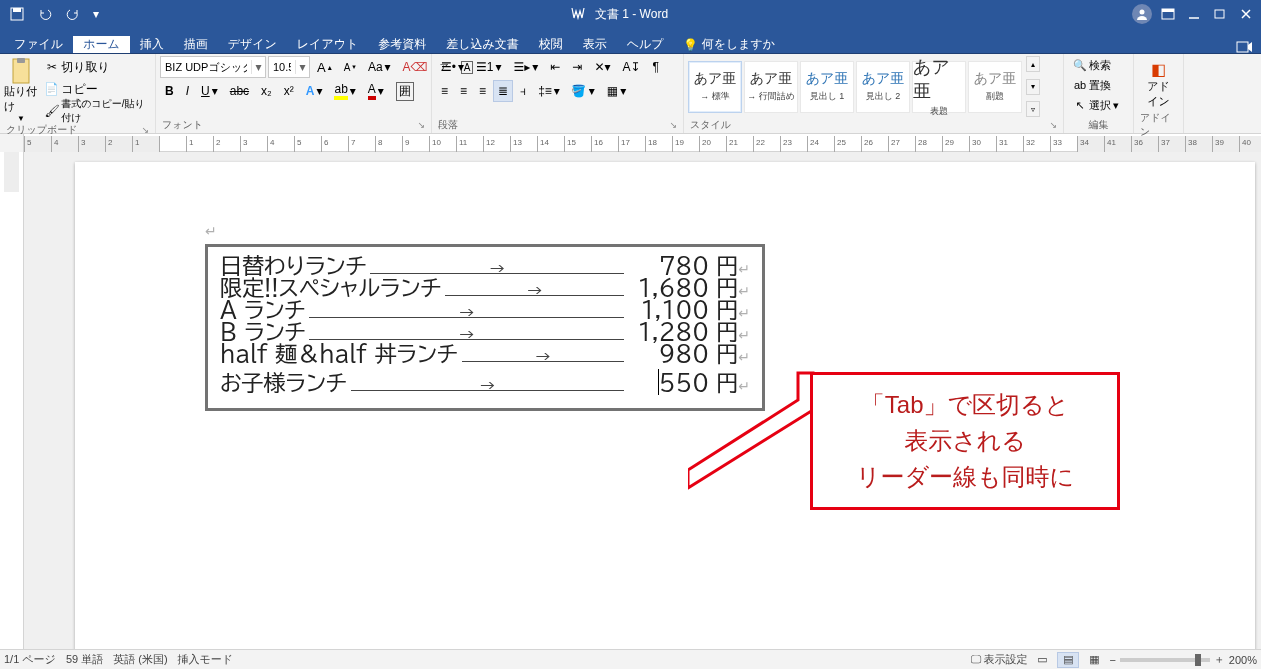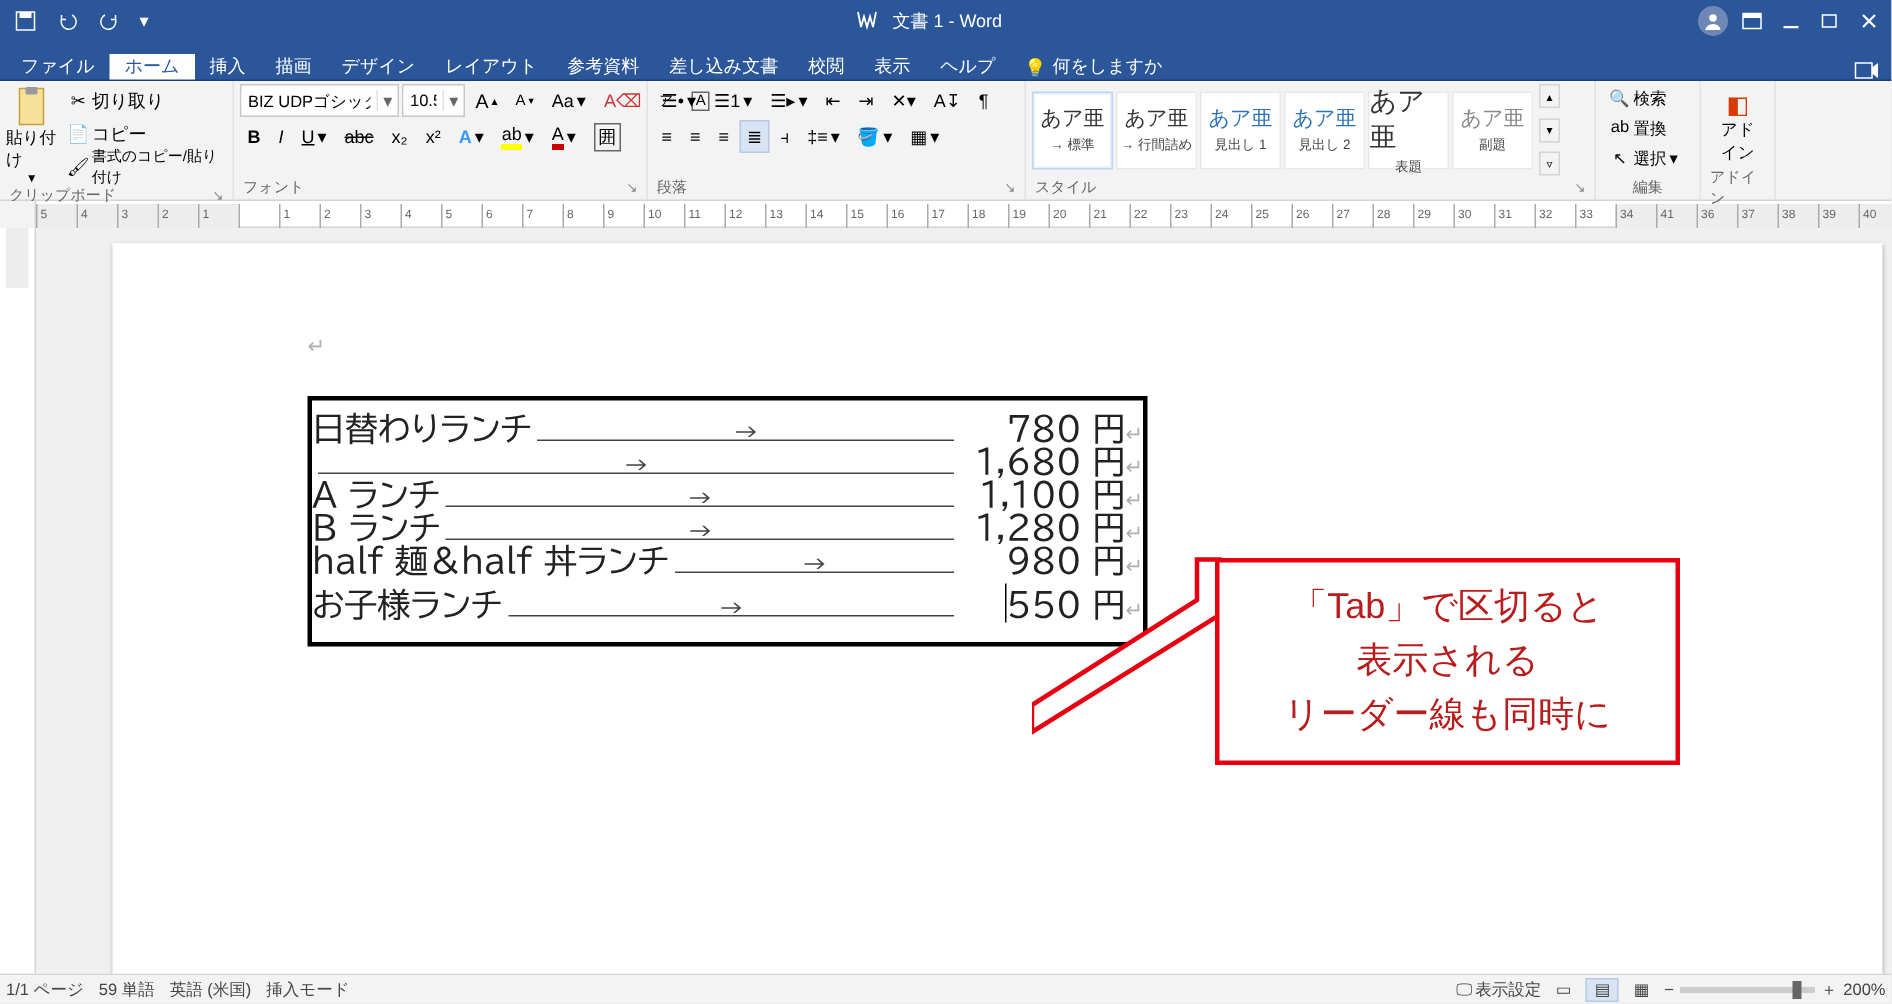--- a/index.html
+++ b/index.html
@@ -52,21 +52,21 @@
   .ruler-seg span { position: absolute; left: 2px; top: 2px; }
 
   
   .workspace { position: relative; height: 497px; background: #f0f0f0; overflow: hidden; }
   .vruler { position: absolute; left: 0; top: 0; width: 24px; bottom: 0; background: #fff; border-right: 1px solid #d4d4d4; }
   .vruler-gray { position: absolute; left: 4px; right: 4px; top:0; height: 40px; background: #ededed; }
   .page { position: absolute; left: 75px; top: 10px; width: 1180px; height: 560px; background: #fff; box-shadow: 0 1px 3px rgba(0,0,0,.3); }
   .content { position: absolute; left: 130px; top: 50px; width: 560px; font-family: "BIZ UDPGothic","Meiryo",serif; color: #222; }
   .para { font-size: 20px; line-height: 1.6; position: relative; }
   .pmark { color: #b0b0b0; font-size: 14px; }
-  .menu-box { border: 3px solid #000000; padding: 8px 0 14px; margin-top: 20px; }
+  .menu-box { border: 3px solid #737373; padding: 8px 12px 14px; margin-top: 0; }
   .menu-row { display: flex; align-items: baseline; font-size: 22px; }
   .menu-name { white-space: nowrap; }
   .leader { flex: 1; border-bottom: 1.5px solid #444; margin: 0 4px; position: relative; top: -3px; display: flex; align-items: center; justify-content: center; }
   .arrow { position: relative; top: 3px; color: #444; font-size: 16px; }
   .menu-price { white-space: nowrap; font-size: 22px; min-width: 110px; text-align: right; }
   .cursor-caret { position: absolute; width: 1px; height: 26px; background: #000; }
   .callout { position: absolute; left: 810px; top: 220px; width: 310px; border: 3px solid #e60012; background: #fff; padding: 12px 8px; text-align: center; color: #b91c1c; font-size: 24px; line-height: 1.5; }
   .callout-conn { position: absolute; stroke: #e60012; stroke-width: 3; fill: none; }
 
   
@@ -527,20 +527,21 @@
         <div id="menu-rows">
             <div class="menu-row">
               <span class="menu-name">日替わりランチ</span>
               <span class="leader">
                 <span class="arrow">→</span>
               </span>
               <span class="menu-price">780 円</span>
               <span class="pmark">↵</span>
             </div>
             <div class="menu-row">
+              <span class="menu-name">限定!!スペシャルランチ</span>
               <span class="leader">
                 <span class="arrow">→</span>
               </span>
               <span class="menu-price">1,680 円</span>
               <span class="pmark">↵</span>
             </div>
             <div class="menu-row">
               <span class="menu-name">A ランチ</span>
               <span class="leader">
                 <span class="arrow">→</span>

